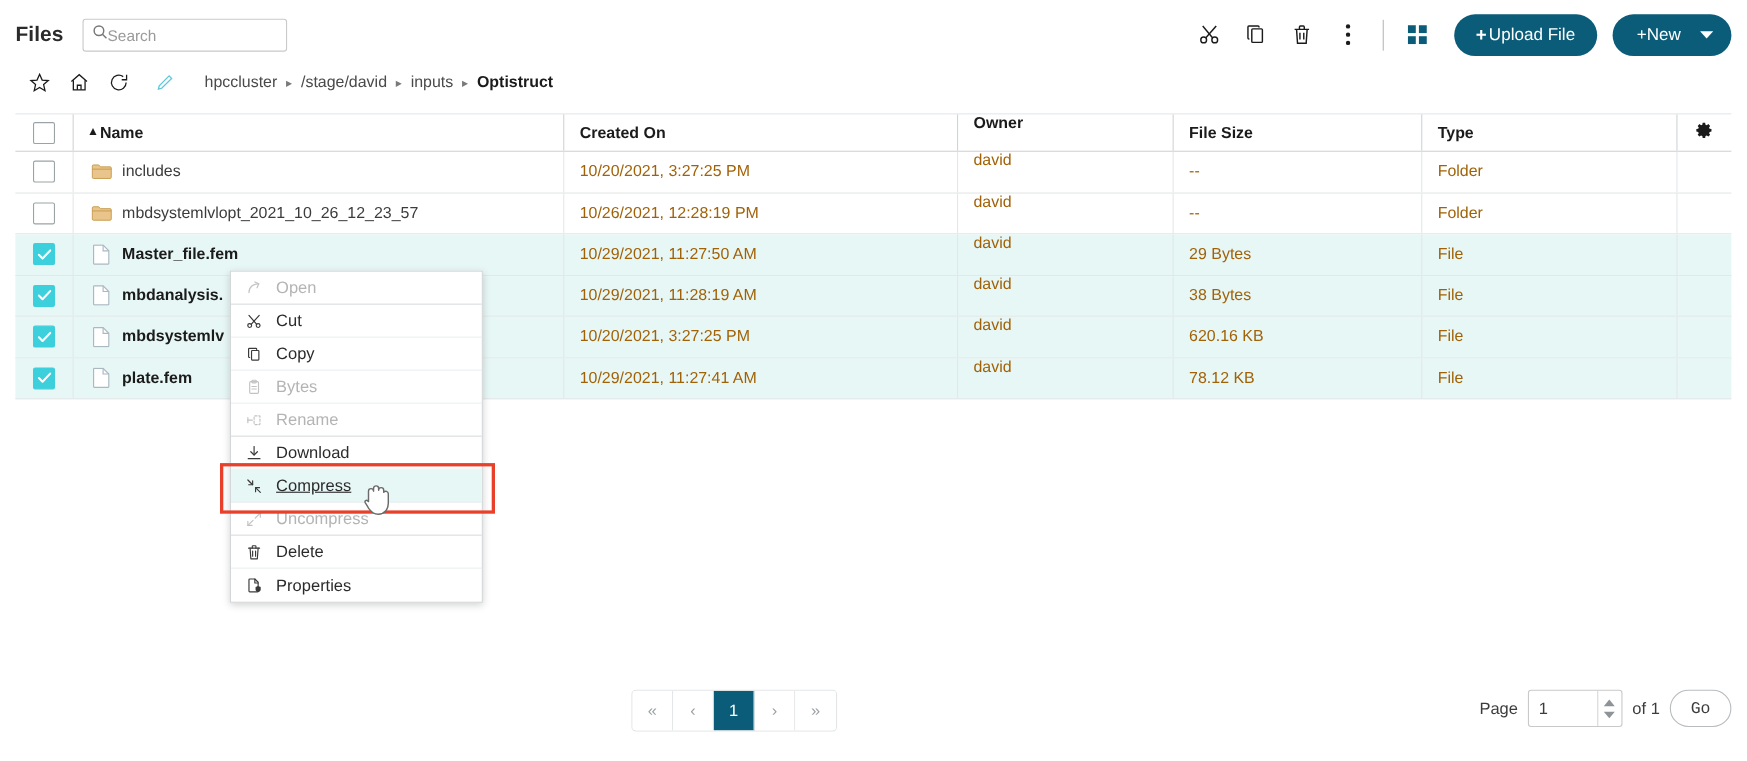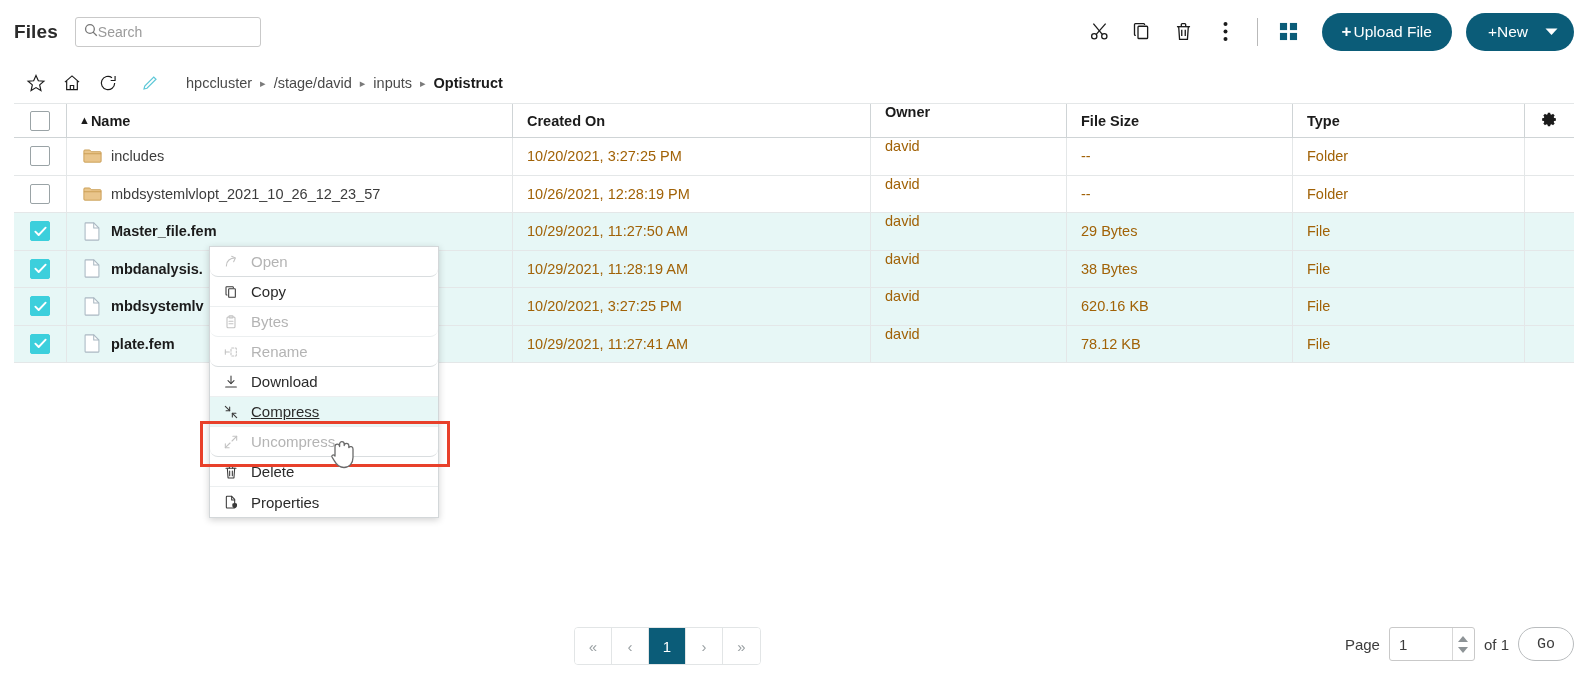--- a/index.html
+++ b/index.html
@@ -51,21 +51,21 @@
   #upload-file-button { margin-left: 12px; }
   .new-group {
     margin-left: 14px; height:38px; border-radius:19px; background:#0b5c78;
     display:flex; align-items:center; color:#fff; cursor:pointer; padding-right: 6px;
   }
   .new-group .lbl { display:flex; align-items:center; font-size:15.5px; padding: 0 6px 0 22px; }
   .new-caret { width:34px; display:flex; align-items:center; justify-content:center; }
 
   
   .crumbbar {
-    position:absolute; left:0; top:63px; width:1588px; height:40px;
+    position:absolute; left:0; top:55px; width:1588px; height:40px;
     display:flex; align-items:center; padding-left: 18px; gap: 0;
   }
   .cicon { width:36px; height:30px; display:flex; align-items:center; justify-content:center; cursor:pointer; }
   .crumbs { display:flex; align-items:center; margin-left: 18px; font-size:14.5px; color:#4a4a4a; gap:0; }
   .crumbs .c { cursor:pointer; }
   .crumbs .c.active { color:#1b1b1b; font-weight:bold; cursor:default; }
   .crumbs .sep { margin: 0 8px; color:#7a7a7a; font-size:11px; }
 
   
   .table { position:absolute; left:14px; top:103px; width:1560px; }
@@ -106,21 +106,21 @@
     position:absolute; left:209px; top:246px; width:230px;
     background:#fff; border:1px solid #d3d7d9; box-shadow:0 2px 7px rgba(0,0,0,.18);
     z-index: 40;
   }
   .mi {
     height:30px; display:flex; align-items:center; padding-left:13px; font-size:15px;
     color:#2b2b2b; cursor:pointer; border-bottom:1px solid #eceff0;
   }
   .mi:last-child { border-bottom:none; }
   .mi .mico { width:28px; display:flex; align-items:center; justify-content:flex-start; flex:none; color:#3a3a3a; }
-  .mi.disabled { color:#b4b4b4; cursor:default;border-radius:8px; }
+  .mi.disabled { color:#b4b4b4; cursor:default; }
   .mi.disabled .mico { color:#c2c2c2; }
   .mi.hl { background:#e7f7f6;text-decoration:underline; }
   .mi.sepafter { border-bottom:1px solid #d9dddf; }
 
   .redbox {
     position:absolute; left:200px; top:421px; width:250px; height:46px;
     border:3px solid #e8402a; z-index:60; pointer-events:none;
   }
 
   .cursor { position:absolute; left:329px; top:438px; z-index:70; pointer-events:none; }
@@ -491,20 +491,31 @@
           <svg width="16" height="16" viewBox="0 0 24 24" fill="none" stroke="#c2c2c2" stroke-width="1.6" stroke-linecap="round" stroke-linejoin="round">
             <path d="M5 18 C5 10 11 6 18 6"></path>
             <path d="M13 3.5 18.5 6 16 11.5"></path>
           </svg>
         </span>
         <span>Open</span>
       </div>
       <div class="mi">
         <span class="mico">
           <svg width="16" height="16" viewBox="0 0 24 24" fill="none" stroke="#3a3a3a" stroke-width="1.6" stroke-linecap="round" stroke-linejoin="round">
+            <circle cx="6" cy="18" r="2.6"></circle>
+            <circle cx="17.5" cy="18" r="2.6"></circle>
+            <line x1="8" y1="16.2" x2="19" y2="4"></line>
+            <line x1="15.5" y1="16.2" x2="5" y2="4"></line>
+          </svg>
+        </span>
+        <span>Cut</span>
+      </div>
+      <div class="mi">
+        <span class="mico">
+          <svg width="16" height="16" viewBox="0 0 24 24" fill="none" stroke="#3a3a3a" stroke-width="1.6" stroke-linecap="round" stroke-linejoin="round">
             <rect x="8.5" y="7" width="10" height="13" rx="1"></rect>
             <path d="M6 16.5H5.5a1 1 0 0 1-1-1V5a1 1 0 0 1 1-1h9a1 1 0 0 1 1 1v.5"></path>
           </svg>
         </span>
         <span>Copy</span>
       </div>
       <div class="mi disabled">
         <span class="mico">
           <svg width="16" height="16" viewBox="0 0 24 24" fill="none" stroke="#c2c2c2" stroke-width="1.6" stroke-linecap="round" stroke-linejoin="round">
             <rect x="6" y="4.5" width="12" height="16" rx="1.5"></rect>

